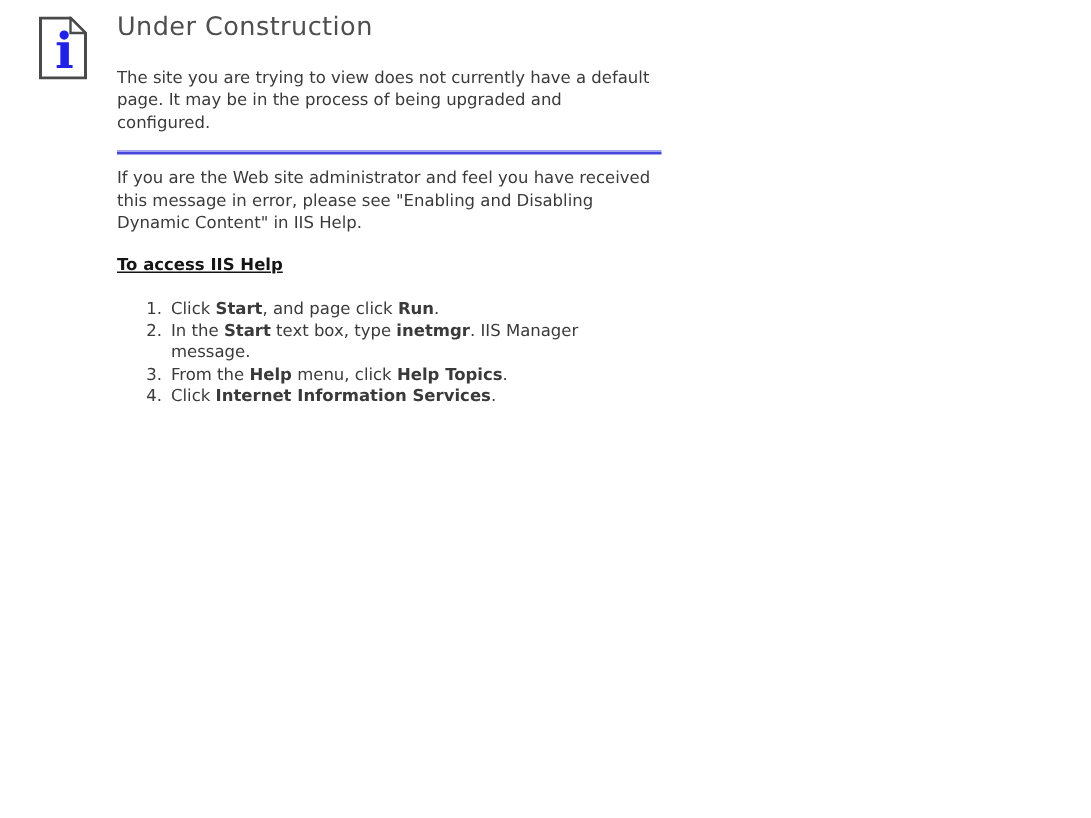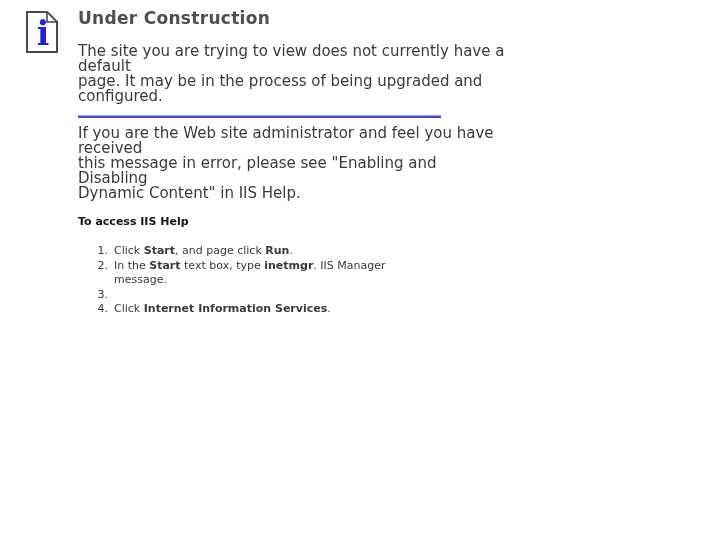--- a/index.html
+++ b/index.html
@@ -22,29 +22,29 @@
     font-family: "DejaVu Serif", serif;
     font-weight: bold;
     font-size: 33px;
   }
 
   .content { position: absolute; left: 78px; top: 8px; width: 430px; }
 
   .page-title {
     margin: 0 0 16px 0;
     font-size: 17px;
-    font-weight: bold;
+    font-weight: normal;
     line-height: 20px;
     letter-spacing: 0.3px;
     color: var(--heading_text, #4f4f4f);
   }
 
   .para {
     margin: 0 0 11px 0;
-    font-size: 15px;
+    font-size: 11px;
     line-height: 15px;
     color: var(--body_text, #3a3a3a);
     white-space: pre-line;
   }
   .para.admin { margin-bottom: 13px; }
 
   .divider {
     width: 363px; height: 3px;
     margin: 10px 0 8px 0;
     background: linear-gradient(
@@ -54,20 +54,21 @@
       var(--divider_blue, #4646da) 34%,
       var(--divider_blue, #4646da) 100%);
   }
 
   .help-heading {
     margin: 14px 0 0 0;
     font-size: 11px;
     font-weight: bold;
     line-height: 14px;
     color: var(--help_heading_text, #151515);
+    text-decoration: underline;
   }
 
   .steps {
     margin-top: 15px;
     font-size: 11px;
     line-height: 14.5px;
     color: var(--body_text, #3a3a3a);
   }
   .step { display: flex; align-items: flex-start; }
   .step-marker { flex: none; width: 12px; margin-left: 18px; text-align: right; }
@@ -107,20 +108,21 @@
       <div class="step">
         <span class="step-marker">1.</span>
         <span class="step-text"><span>Click </span><span class="bold">Start</span><span>, and page click </span><span class="bold">Run</span><span>.</span></span>
       </div>
       <div class="step">
         <span class="step-marker">2.</span>
         <span class="step-text"><span>In the </span><span class="bold">Start</span><span> text box, type </span><span class="bold">inetmgr</span><span>. IIS Manager</span><br><span>message.</span></span>
       </div>
       <div class="step">
         <span class="step-marker">3.</span>
+        <span class="step-text"><span>From the </span><span class="bold">Help</span><span> menu, click </span><span class="bold">Help Topics</span><span>.</span></span>
       </div>
       <div class="step">
         <span class="step-marker">4.</span>
         <span class="step-text"><span>Click </span><span class="bold">Internet Information Services</span><span>.</span></span>
       </div>
     </div>
   </div>
 
 </div>
 

